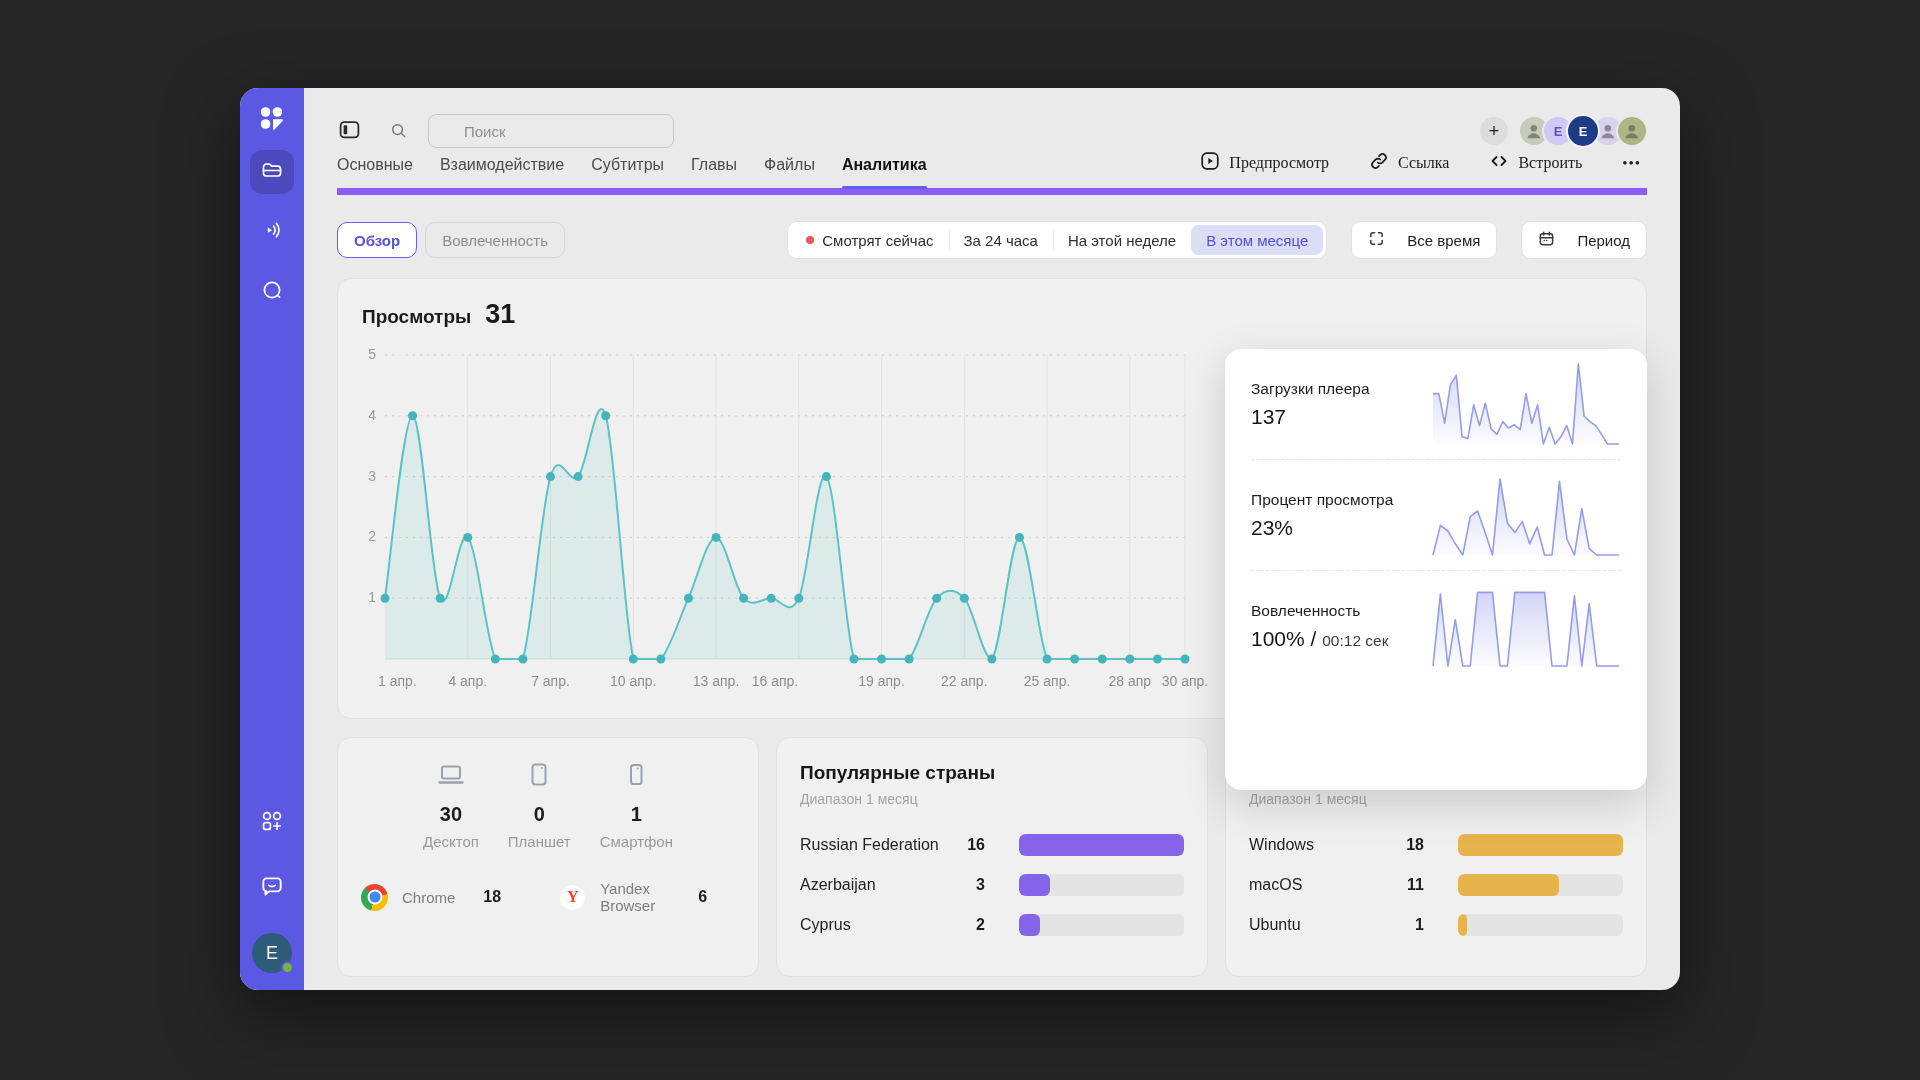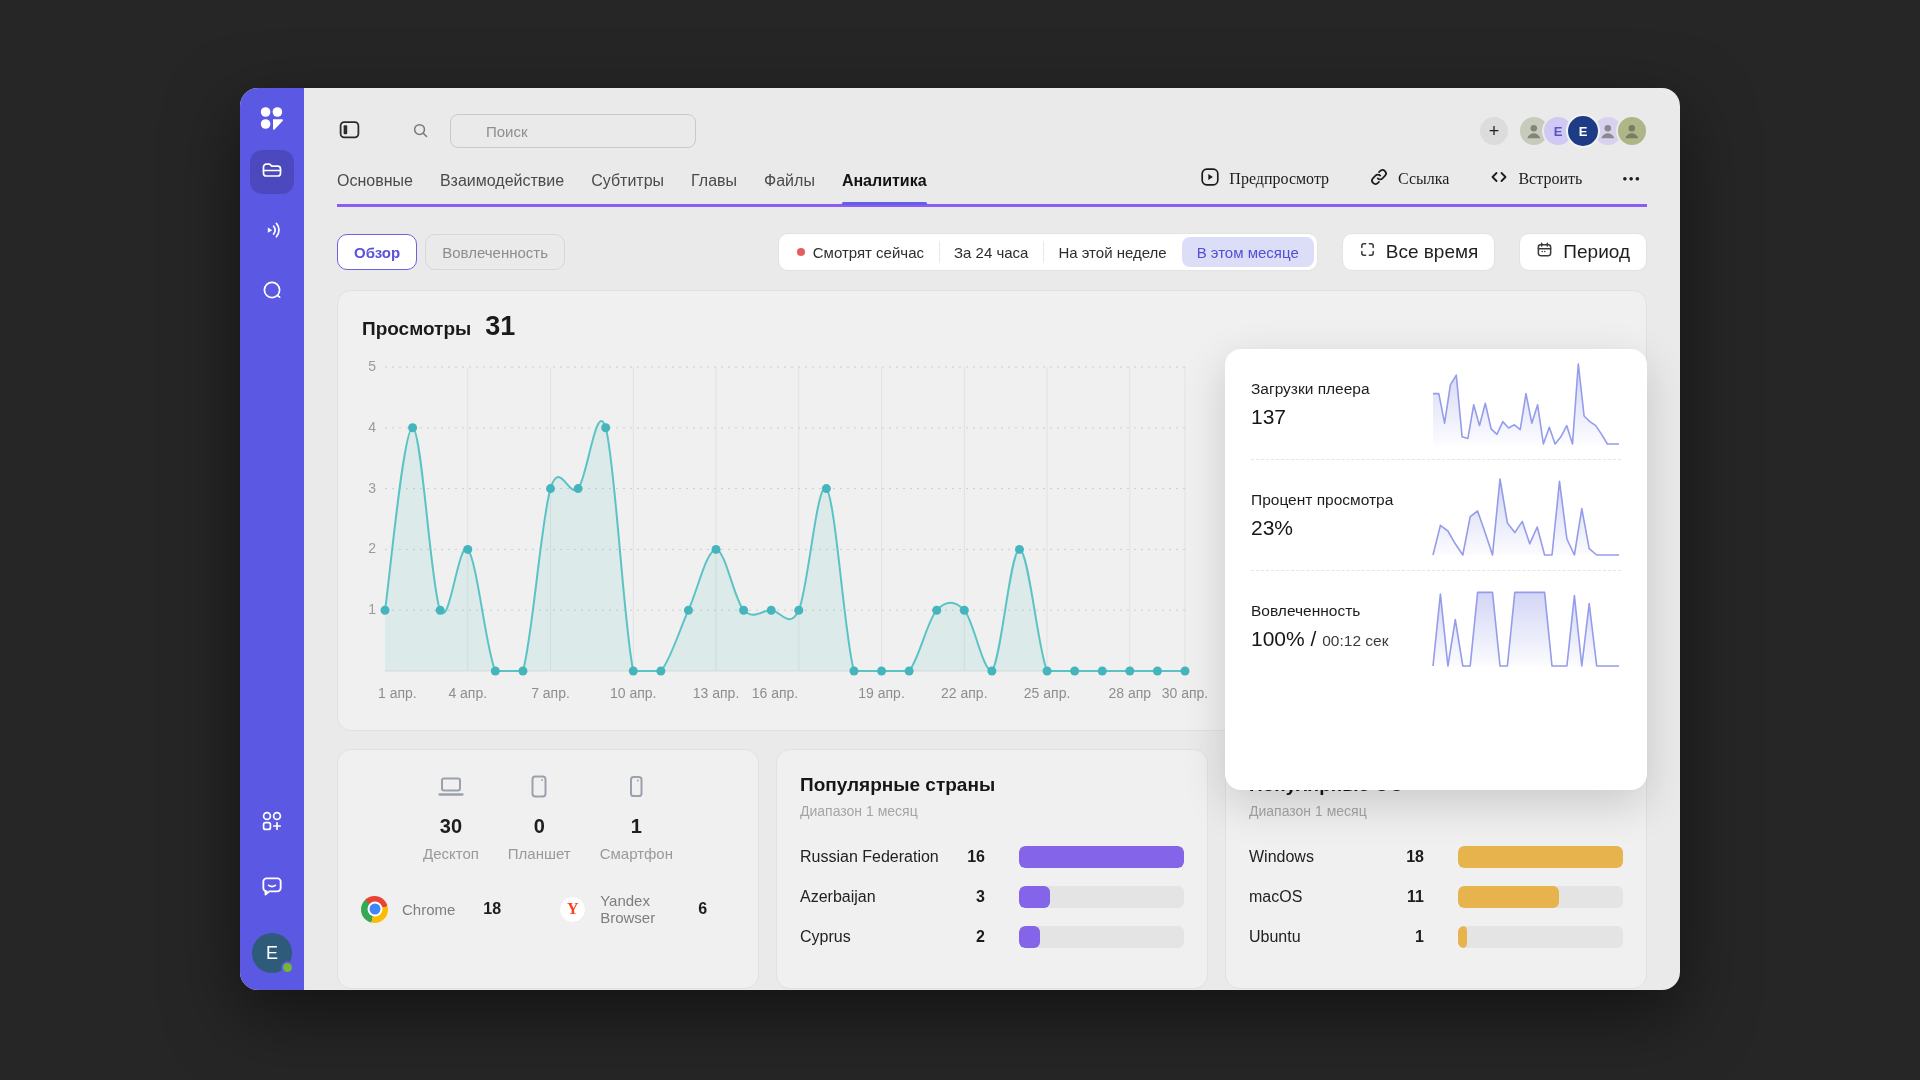--- a/index.html
+++ b/index.html
@@ -16,59 +16,59 @@
   .side-bottom{margin-top:auto;display:flex;flex-direction:column;align-items:center;}
   .side-bottom .side-item{margin-bottom:22px;}
   .side-avatar{position:relative;width:40px;height:40px;border-radius:50%;background:#2e5b7a;color:#fff;
     display:flex;align-items:center;justify-content:center;font-size:18px;cursor:pointer;}
   .side-avatar .status-dot{position:absolute;right:-2px;bottom:-1px;width:13px;height:13px;border-radius:50%;
     background:#77b633;border:2.5px solid #5b58e4;box-sizing:border-box;}
   
   .content{flex:1;position:relative;}
   .topbar{display:flex;align-items:center;margin:26px 32px 0 33px;height:34px;}
   .collapse-btn{width:24px;height:24px;display:flex;align-items:center;justify-content:center;cursor:pointer;background:none;border:none;padding:0;}
-  .search{position:relative;margin-left:41px;padding-left:48px;}
+  .search{position:relative;margin-left:19px;padding-left:48px;}
   .search input{width:246px;height:34px;box-sizing:border-box;border:1px solid #c9c9c9;border-radius:8px;
     background:transparent;padding:0 10px 0 35px;font-size:15px;color:#333;font-family:"Liberation Sans",sans-serif;outline:none;}
   .search input::placeholder{color:#8f8f8f;}
   .search .mag{position:absolute;left:10px;top:8px;}
   .topbar-right{margin-left:auto;display:flex;align-items:center;}
   .plus-btn{width:28px;height:28px;border-radius:50%;background:#dcdcdc;border:none;color:#222;font-size:18px;line-height:1;
     display:flex;align-items:center;justify-content:center;cursor:pointer;margin-right:10px;}
   .avatar-stack{display:flex;align-items:center;}
   .avatar{width:28px;height:28px;border-radius:50%;margin-left:-8px;border:2px solid #eaeaea;box-sizing:content-box;
     display:flex;align-items:center;justify-content:center;font-size:13px;font-weight:700;cursor:pointer;position:relative;}
   .avatar:first-child{margin-left:0;}
   .avatar.front{z-index:4;border-color:#f2f2f2;width:30px;height:30px;}
   .avatar svg{width:70%;height:70%;opacity:.55;}
   
   .breadcrumb{margin:30px 33px 0;display:flex;align-items:center;gap:12px;font-size:21px;font-weight:700;color:#141414;}
   .breadcrumb .sep{color:#9a9a9a;font-weight:400;font-size:19px;}
-  .tabs-row{display:flex;align-items:flex-end;margin:18px 33px 0;border-bottom:3px solid #8b5cf6;}
+  .tabs-row{display:flex;align-items:flex-end;margin:2px 33px 0;border-bottom:7px solid #8b5cf6;}
   .tabs{display:flex;gap:27px;}
   .tab{font-size:16px;color:#4b4b4b;font-weight:500;padding:6px 0 14px;position:relative;cursor:pointer;}
   .tab.active{color:#121212;font-weight:700;}
   .tab.active::after{content:"";position:absolute;left:0;right:0;bottom:-1px;height:3px;border-radius:2px;background:#645ee8;}
   .actions{margin-left:auto;display:flex;align-items:center;gap:28px;padding-bottom:12px;}
   .action-btn{display:flex;align-items:center;gap:9px;font-size:16px;font-weight:500;color:#1c1c1c;background:none;border:none;cursor:pointer;font-family:Liberation Serif, serif;}
   .more-btn{letter-spacing:1px;font-size:15px;}
   
   .filter-row{display:flex;align-items:center;margin:26px 33px 0;}
   .chips{display:flex;gap:8px;}
   .chip{height:36px;padding:0 16px;border-radius:10px;display:flex;align-items:center;font-size:15px;cursor:pointer;background:transparent;font-family:inherit;}
   .chip.active{border:1.5px solid #6a62e0;color:#5a52d8;background:#fff;font-weight:600;}
   .chip.inactive{border:1px solid #d7d7d7;color:#8d8d8d;font-weight:500;}
   .filter-right{margin-left:auto;display:flex;align-items:center;gap:24px;}
   .segmented{display:flex;align-items:stretch;background:#fff;border:1px solid #e2e2e2;border-radius:10px;height:38px;box-sizing:border-box;padding:3px;}
   .segment{display:flex;align-items:center;gap:8px;padding:0 15px;font-size:15px;color:#2e2e2e;cursor:pointer;position:relative;border-radius:8px;white-space:nowrap;}
   .segment .divider{position:absolute;left:0;top:4px;bottom:4px;width:1px;background:#e9e9e9;}
   .segment.active{background:#dcddf6;color:#544ed6;font-weight:500;}
   .seg-dot{width:8px;height:8px;border-radius:50%;background:#e35d5d;}
-  .tool-btn{display:flex;align-items:center;gap:10px;background:#fff;border:1px solid #e2e2e2;border-radius:10px;height:38px;
-    padding:0 16px;font-size:19px;color:#1f1f1f;font-weight:500;cursor:pointer;font-family:inherit;}
+  .tool-btn{display:flex;align-items:center;gap:22px;background:#fff;border:1px solid #e2e2e2;border-radius:10px;height:38px;
+    padding:0 16px;font-size:15px;color:#1f1f1f;font-weight:500;cursor:pointer;font-family:inherit;}
   
   .chart-card{position:relative;margin:19px 33px 0;height:441px;background:#f0f0f0;border:1px solid #e1e1e1;border-radius:14px;box-sizing:border-box;}
   .chart-title-row{position:absolute;left:24px;top:20px;display:flex;align-items:baseline;gap:14px;}
   .chart-title{font-size:19px;font-weight:700;color:#1a1a1a;}
   .chart-total{font-size:27px;font-weight:600;color:#1a1a1a;}
   .plot{position:absolute;left:47px;top:76px;width:800px;height:310px;}
   .plot svg{overflow:visible;}
   .y-label{position:absolute;left:6px;width:32px;text-align:right;font-size:14px;color:#9b9b9b;}
   .x-label{position:absolute;top:394px;font-size:14px;color:#8e8e8e;white-space:nowrap;transform:translateX(-50%);}
   .x-label.first{transform:translateX(-18%);}

